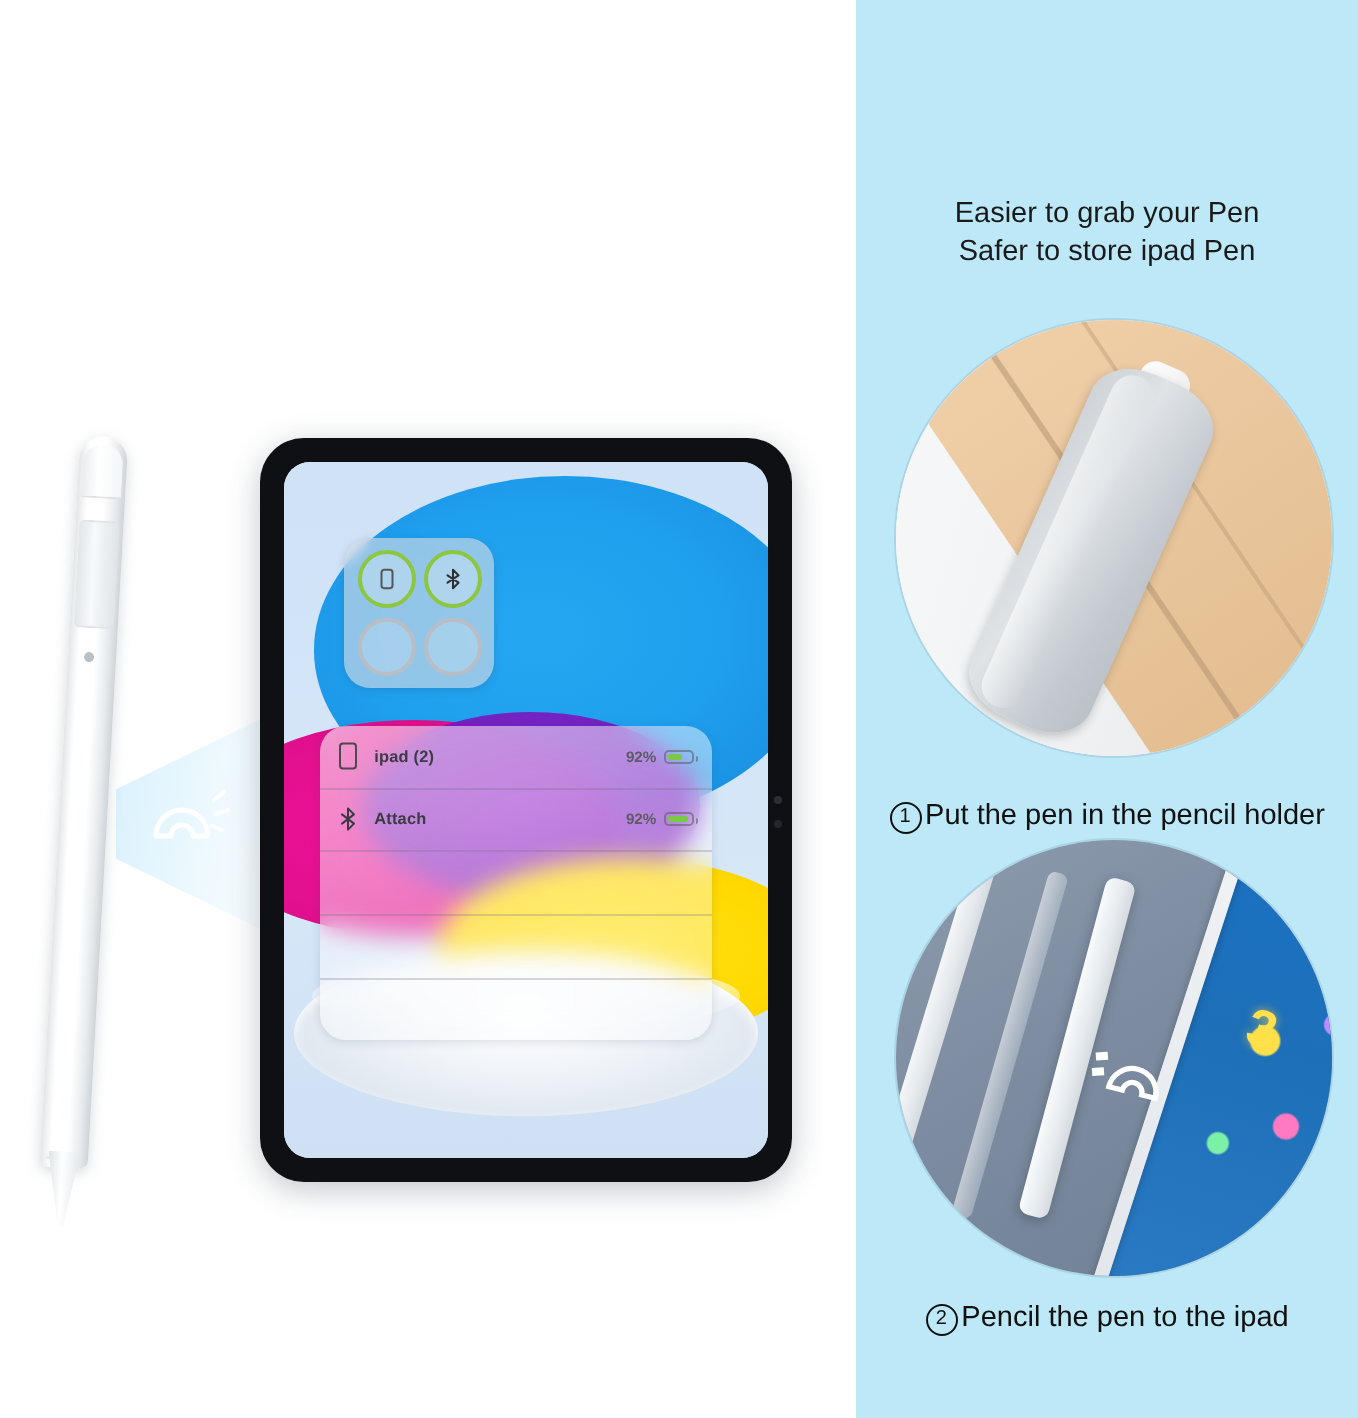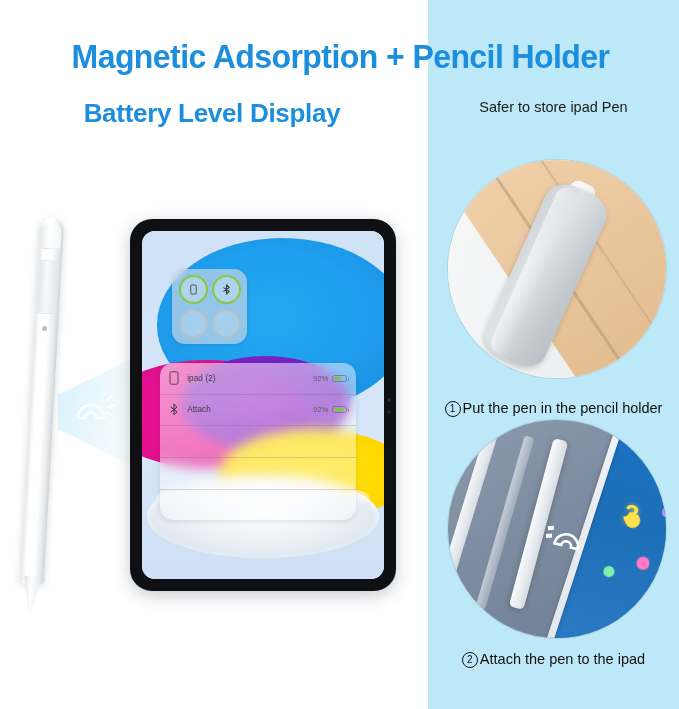--- a/index.html
+++ b/index.html
@@ -283,20 +283,21 @@
   .cc-icon{width:11px;height:11px;display:block;}
 
   
   .bat-widget{
     position:absolute;left:7.5%;top:38%;width:81%;height:45%;
     background:linear-gradient(160deg,rgba(255,255,255,.56),rgba(255,255,255,.40) 55%,rgba(255,255,255,.34));
     border-radius:13px;
     backdrop-filter:blur(6px);
     box-shadow:0 1px 5px rgba(40,50,80,.14);
     overflow:hidden;
+    font-weight:bold;
   }
   .bat-row{
     position:relative;height:20%;
     display:flex;align-items:center;
     padding:0 9px 0 8px;
     box-sizing:border-box;
     border-bottom:1px solid rgba(120,110,130,.28);
   }
   .bat-row:last-child{border-bottom:none;}
   .bat-ic{width:12px;height:14px;flex:0 0 12px;margin-right:7px;display:block;}
@@ -321,26 +322,23 @@
   .bat-empty{height:20%;border-bottom:1px solid rgba(120,110,130,.28);}
   .bat-empty:last-child{border-bottom:none;}
 </style>
 </head>
 <body>
 
 <div class="page">
 
   <div class="right-panel"></div>
 
-  <div class="headline-wrap">
-    <div class="headline-1">Magnetic Adsorption + Pencil Holder</div>
-    <div class="headline-2">Battery Level Display</div>
-  </div>
 
   <div class="rp-top-text">
+    <div>Easier to grab your Pen</div>
     <div>Safer to store ipad Pen</div>
   </div>
 
   <div class="circle-photo" id="photo1">
     <div class="p1-bg"></div>
     <div class="p1-white"></div>
     <div class="p1-tan"></div>
     <div class="p1-seam"></div>
     <div class="p1-seam2"></div>
     <div class="p1-pentip"></div>
@@ -362,21 +360,21 @@
     <div class="p2-pen"></div>
     <div class="p2-magnet">
       <svg viewBox="0 0 44 44" width="44" height="44" aria-hidden="true">
         <path d="M12 30 a12 12 0 0 1 24 0 h-7 a5 5 0 0 0 -10 0 z" fill="none" stroke="#ffffff" stroke-width="2.6"></path>
         <rect x="2" y="14" width="6" height="4" fill="#ffffff" transform="rotate(-18 5 16)"></rect>
         <rect x="2" y="22" width="6" height="4" fill="#ffffff" transform="rotate(-18 5 24)"></rect>
       </svg>
     </div>
   </div>
   <div class="caption" id="cap2">
-    <span class="num">2</span><span>Attach the pen to the ipad</span>
+    <span class="num">2</span><span>Pencil the pen to the ipad</span>
   </div>
 
   <div class="beam"></div>
   <div class="magnet-icon">
     <svg viewBox="0 0 46 40" width="46" height="40" aria-hidden="true">
       <path d="M8 30 a13 13 0 0 1 26 0 h-7.5 a5.5 5.5 0 0 0 -11 0 z" fill="none" stroke="#ffffff" stroke-width="2.4" stroke-linejoin="round"></path>
       <path d="M37 12 l5 -4 M38 19 l6 -2 M36 25 l5 2" stroke="#ffffff" stroke-width="2" stroke-linecap="round" fill="none"></path>
     </svg>
   </div>
 

